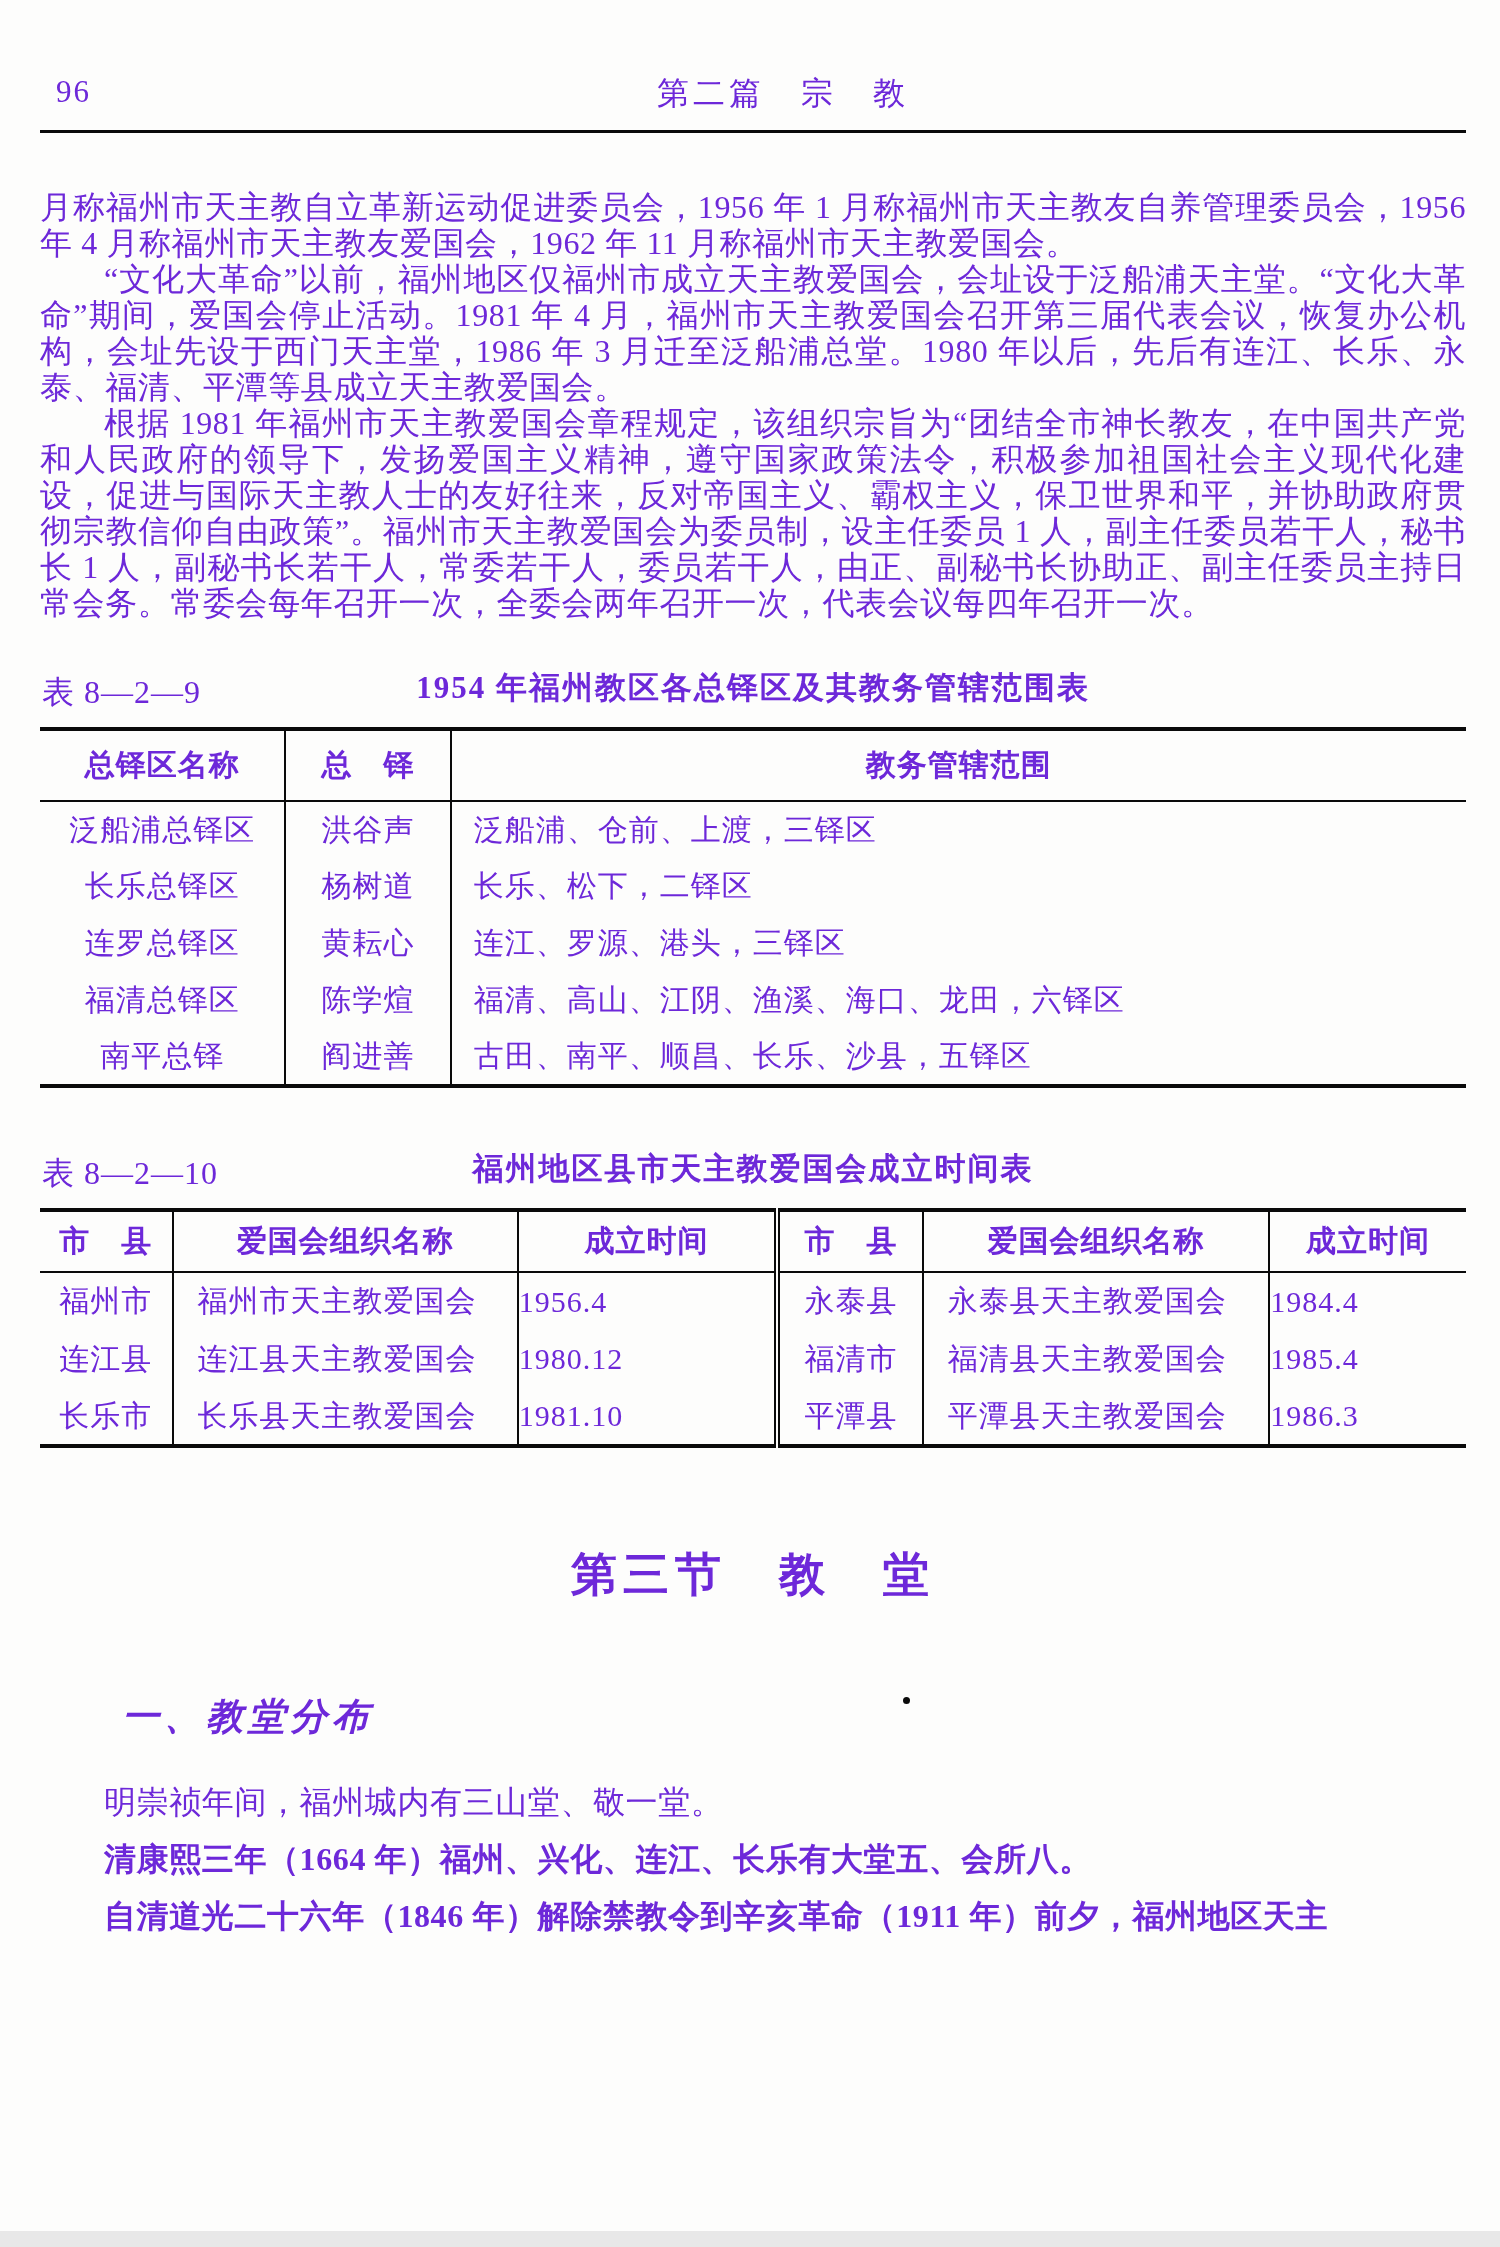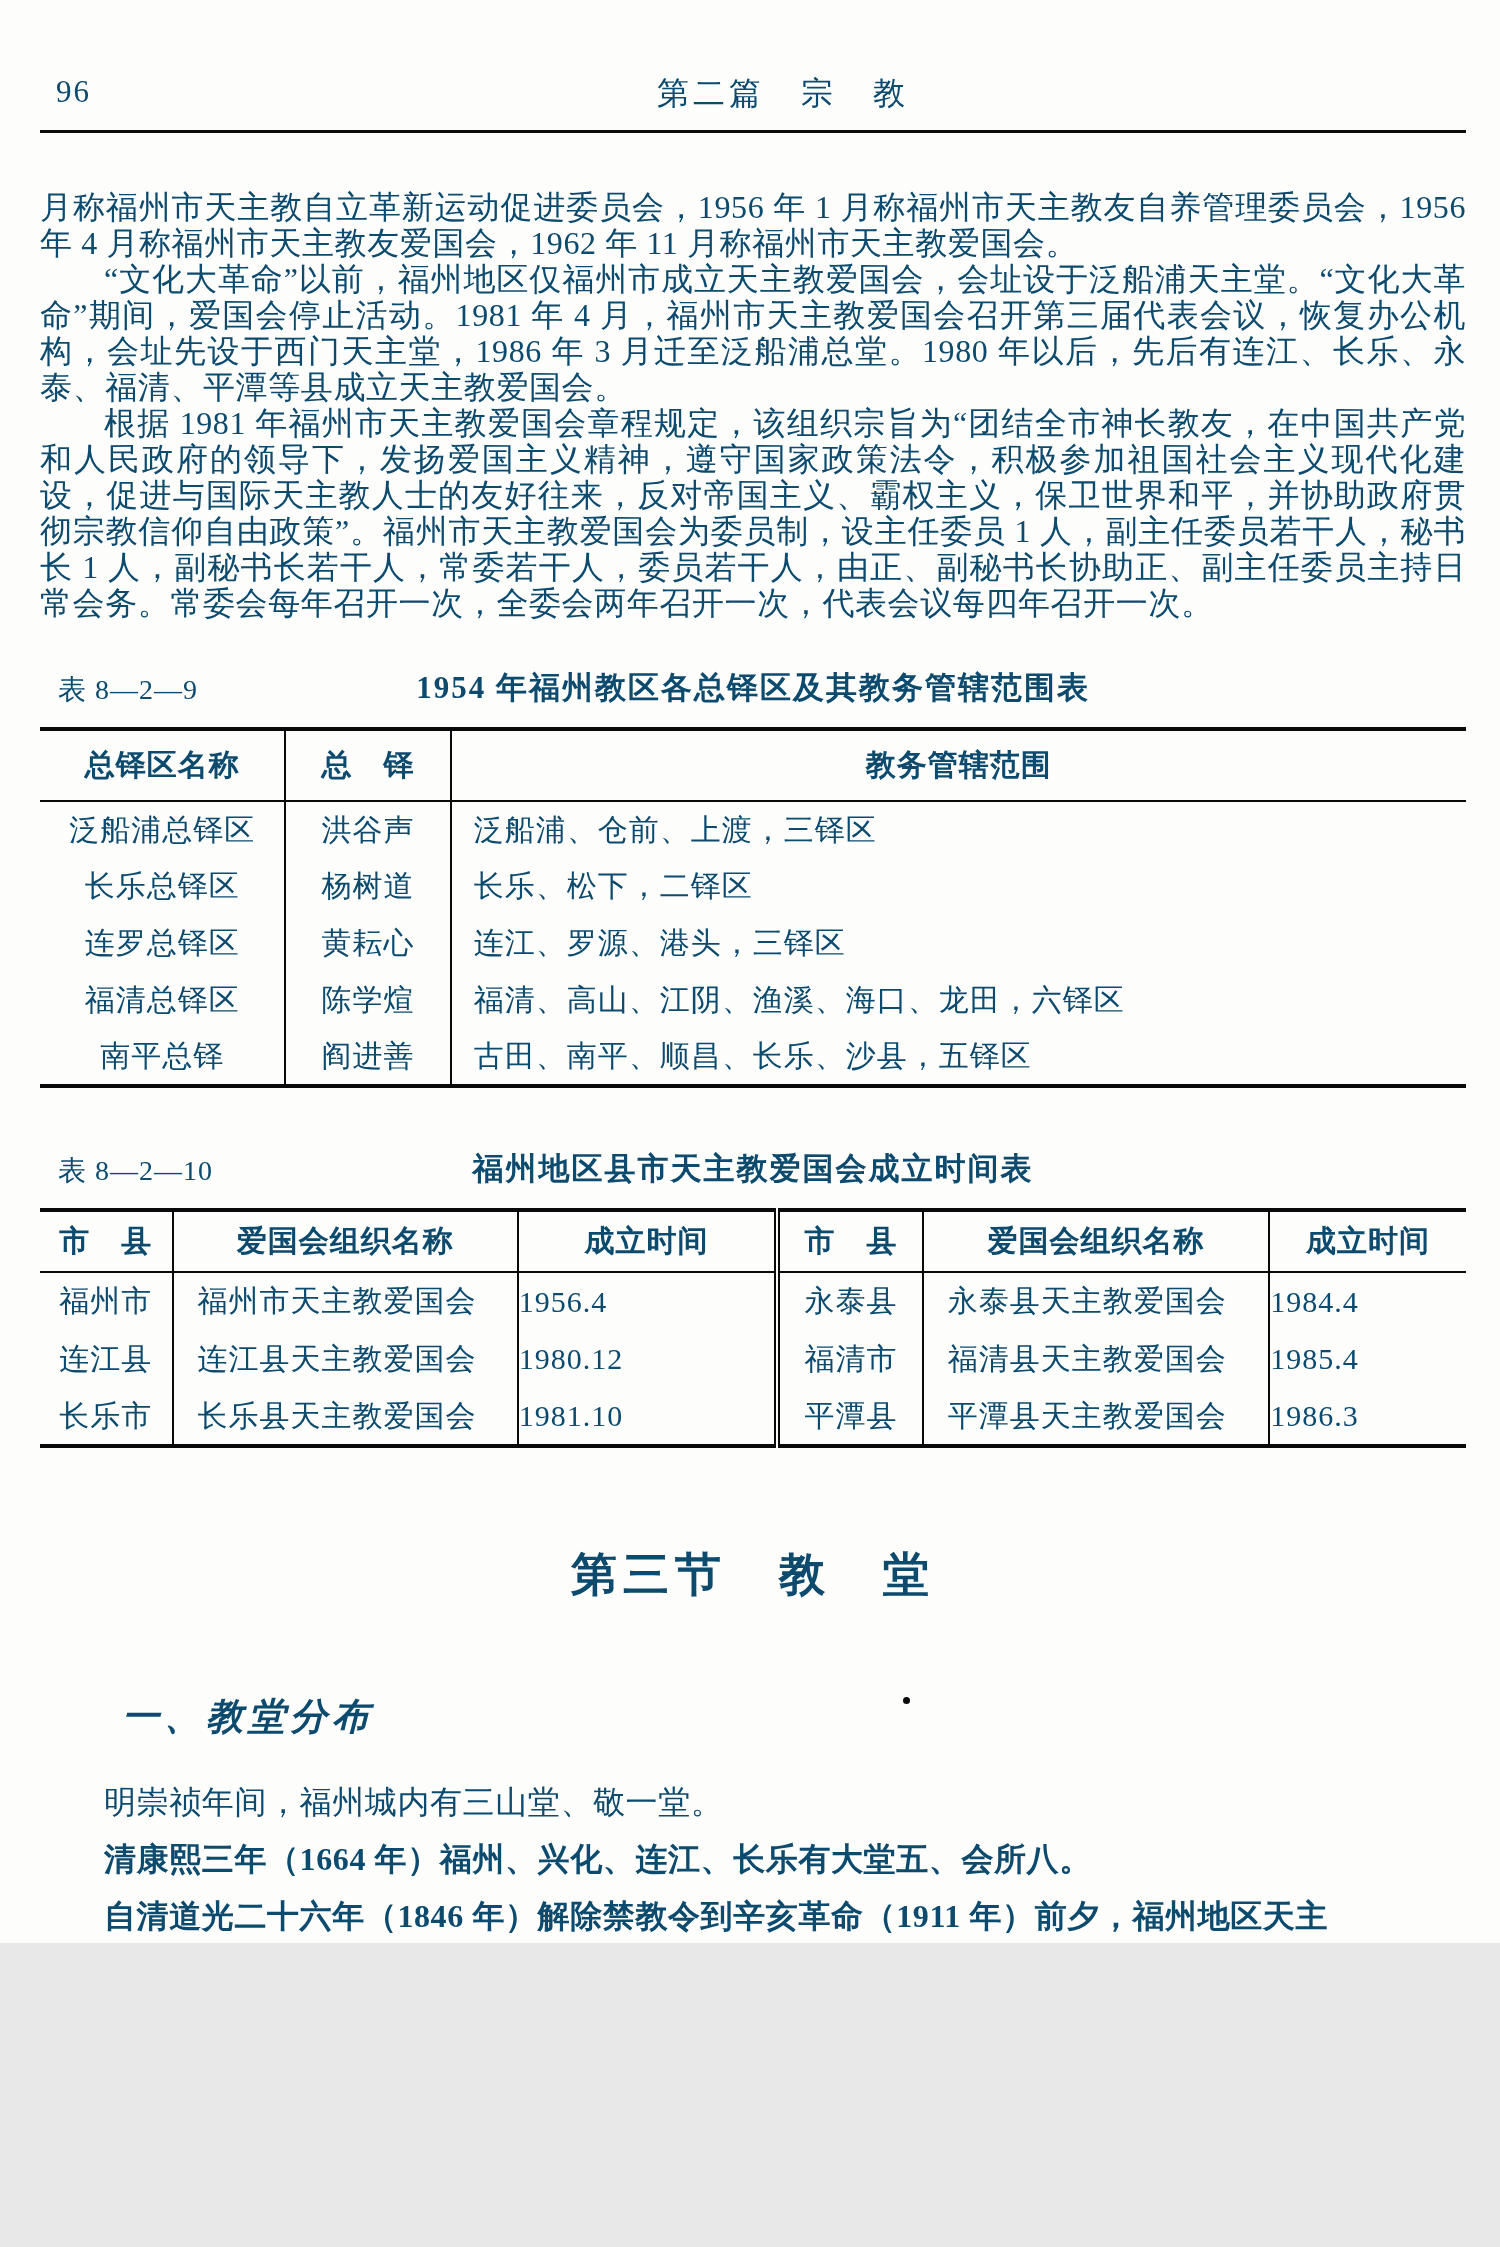--- a/index.html
+++ b/index.html
@@ -1,22 +1,22 @@
 <!DOCTYPE html>
 <html><head>
 <meta charset="utf-8">
 <style>
   * { margin:0; padding:0; box-sizing:border-box; }
   html,body { background:#e8e8e8; }
   .page {
     position:relative;
-    width:1500px; height:1943px;
+    width:1500px; height:2231px;
     margin:0 auto;
     background:#fdfdfc;
-    color:#0c4a6e;
+    color:#6d28d9;
     font-family:"Liberation Serif","DejaVu Serif",serif;
     padding:72px 34px 0 40px;
     overflow:hidden;
   }
   
   .running-head { position:relative; height:42px; }
   .page-num {
     position:absolute; left:16px; top:2px;
     font-size:31px; letter-spacing:2px;
   }
@@ -32,22 +32,22 @@
     font-size:32px; line-height:36px; letter-spacing:0.6px;
     text-align:justify;
   }
   .indent { text-indent:2em; }
 
   
   .tbl-block1 { margin-top:44px; }
   .tbl-block2 { margin-top:58px; }
   .tbl-caption-row { position:relative; height:44px; }
   .tbl-caption {
-    position:absolute; left:18px; top:6px;
-    font-size:28px; letter-spacing:1px;
+    position:absolute; left:2px; top:6px;
+    font-size:32px; letter-spacing:1px;
   }
   .tbl-title {
     text-align:center; font-size:31px; font-weight:bold; letter-spacing:2px;
     padding-top:2px;
   }
 
   
   table {
     width:100%; border-collapse:collapse; margin-top:18px;
     border-top:4px solid #0a0a0a; border-bottom:4px solid #0a0a0a;

